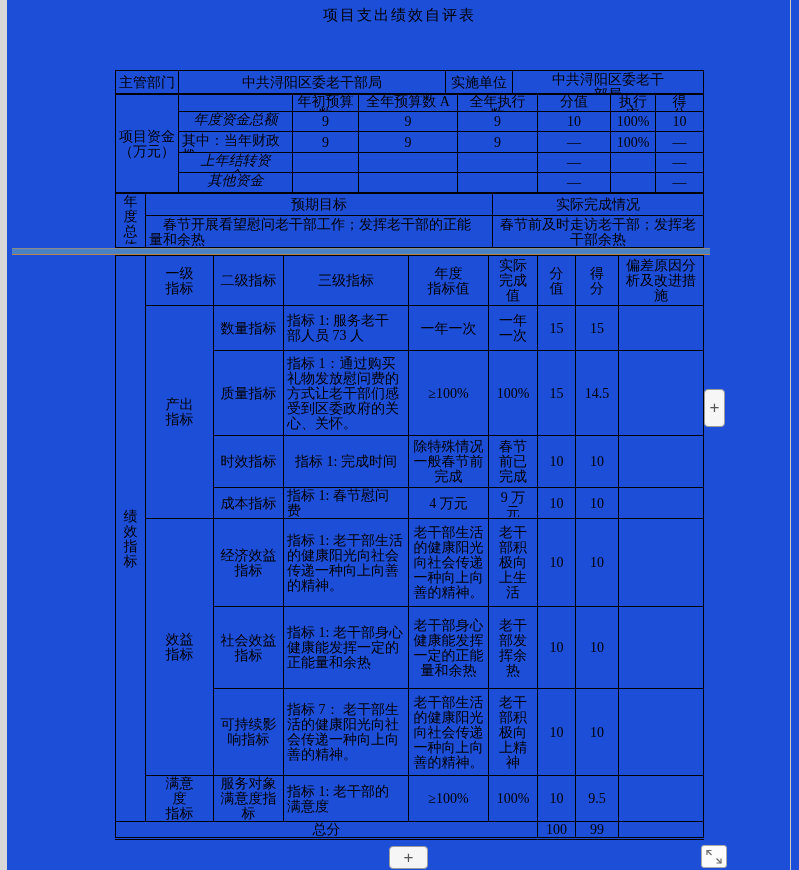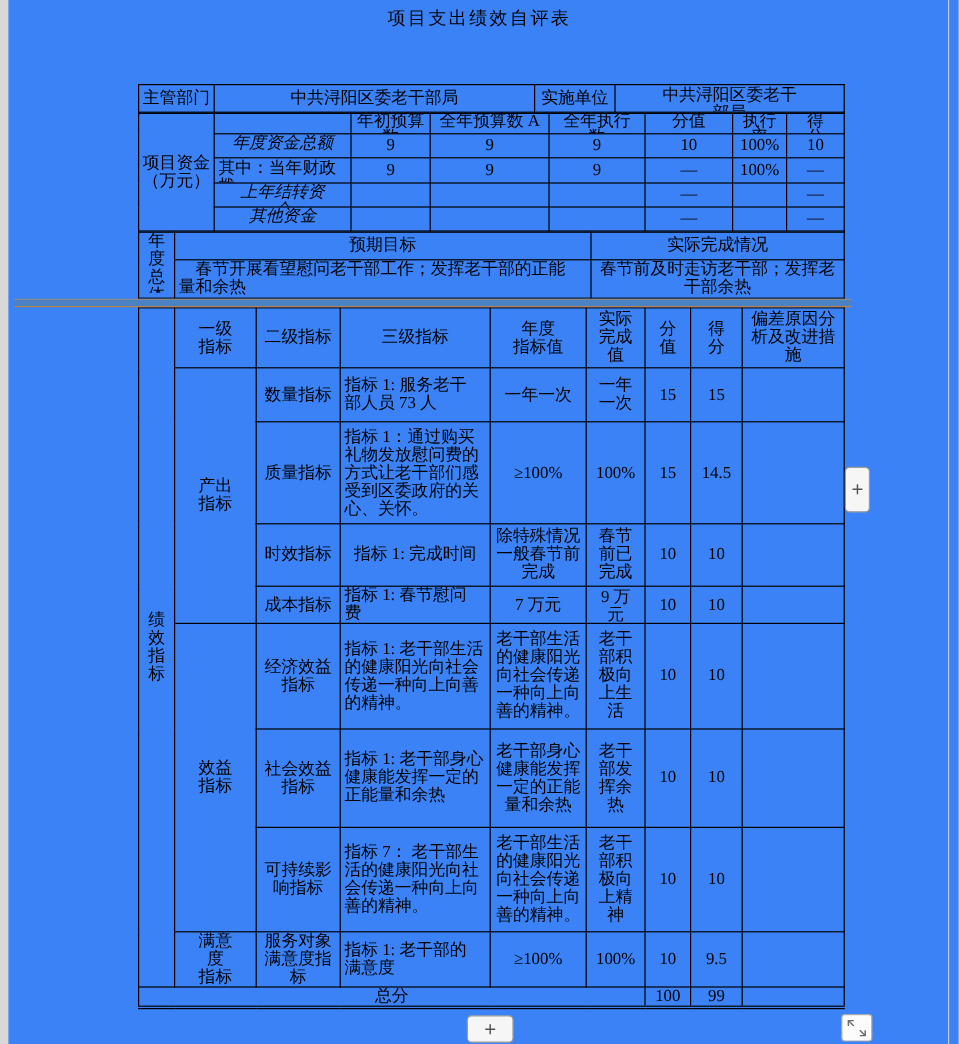--- a/index.html
+++ b/index.html
@@ -1,17 +1,17 @@
 <!DOCTYPE html>
 <html><head>
 <meta charset="utf-8">
 <style>
   html,body{margin:0;padding:0;background:#fff;}
   body{font-family:"Liberation Serif","DejaVu Serif",serif;color:#000;}
-  .canvas{position:relative;width:799px;height:870px;background:#3b82f6;overflow:hidden;}
+  .canvas{position:relative;width:799px;height:870px;background:#1d4ed8;overflow:hidden;}
   .left-strip{position:absolute;left:0;top:0;width:7px;height:870px;background:#d8d8d8;}
   .right-line{position:absolute;left:790px;top:0;width:1px;height:870px;background:#c9c9c9;}
   .doc-title{position:absolute;left:0;top:6px;width:100%;text-align:center;font-size:15px;letter-spacing:2px;}
   .doc-sub{position:absolute;left:0;top:48px;width:100%;text-align:center;font-size:14px;letter-spacing:1px;}
   .tables{position:absolute;left:115px;top:70px;width:588px;}
   table{border-collapse:collapse;table-layout:fixed;width:588px;}
   td{border:1px solid #000;font-size:14px;line-height:15px;text-align:center;vertical-align:middle;
      padding:0 2px;overflow:hidden;white-space:pre-line;word-wrap:break-word;}
   td.lt{text-align:left;padding:0 3px;}
   td.rt{padding:0 4px;font-style:italic;}
@@ -211,21 +211,21 @@
         <td>除特殊情况一般春节前完成</td>
         <td class="tight">春节前已完成</td>
         <td>10</td>
         <td class="num">10</td>
         <td></td>
       </tr>
       <tr style="height:30px">
         <td>成本指标</td>
         <td class="lt">指标 1: 春节慰问
 费</td>
-        <td>7 万元</td>
+        <td>4 万元</td>
         <td class="tight"><div class="clip" style="height:27px">9 万
 元</div></td>
         <td>10</td>
         <td class="num">10</td>
         <td></td>
       </tr>
       <tr style="height:88px">
         <td rowspan="3">效益
 指标</td>
         <td>经济效益

